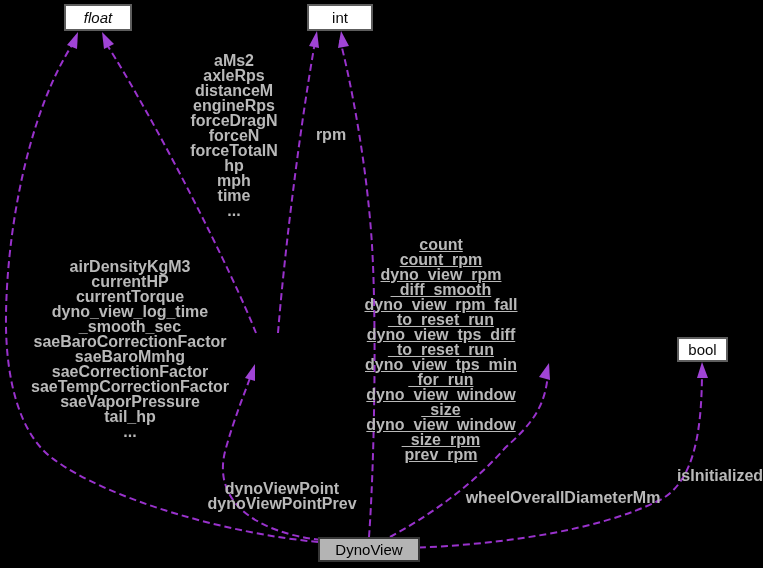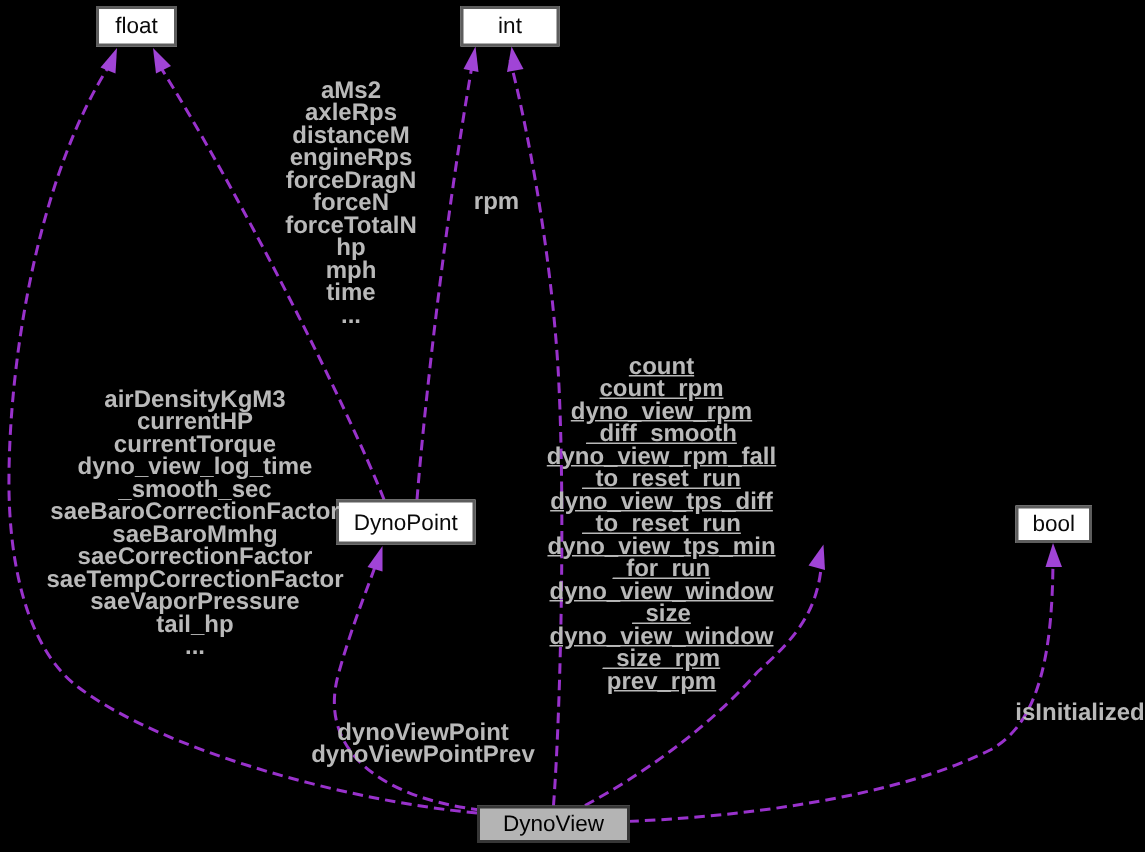--- a/index.html
+++ b/index.html
@@ -50,25 +50,24 @@
     <path d="M 321 540 C 258 533, 210 502, 226 448 C 234 419, 245 392, 250 378"></path>
     <polygon points="255,364 255,381 245,378"></polygon>
 
     <path d="M 390 537 C 425 518, 470 488, 505 448 C 532 424, 546 406, 548 372"></path>
     <polygon points="549,363 550,380 539,377"></polygon>
 
     <path d="M 408 548 C 498 545, 598 531, 660 500 C 694 482, 702 432, 702 370"></path>
     <polygon points="702,362 708,378 697,378"></polygon>
   </svg>
 
-  <div class="node" style="left:64px;top:4px;width:54px;height:27px;">float</div>
+  <div class="node" style="left:64px;top:4px;width:68px;height:27px;font-style:italic;">float</div>
 
   <div class="node" style="left:307px;top:4px;width:66px;height:27px;">int</div>
 
-  <div class="node" style="left:224px;top:333px;width:93px;height:30px;">DynoPoint</div>
 
 
   <div class="node" style="left:677px;top:337px;width:51px;height:25px;">bool</div>
 
   <div class="node focus" style="left:318px;top:537px;width:102px;height:25px;">DynoView</div>
 
   <div class="edge-label" style="left:234px;top:53px;">aMs2
 axleRps
 distanceM
 engineRps
@@ -107,16 +106,17 @@
 _for_run
 dyno_view_window
 _size
 dyno_view_window
 _size_rpm
 prev_rpm</div>
 
   <div class="edge-label" style="left:282px;top:481px;">dynoViewPoint
 dynoViewPointPrev</div>
 
+  <div class="edge-label" style="left:563px;top:490px;">wheelOverallDiameterMm</div>
 
   <div class="edge-label" style="left:720px;top:468px;">isInitialized</div>
 
 </div>
 
 </body></html>

